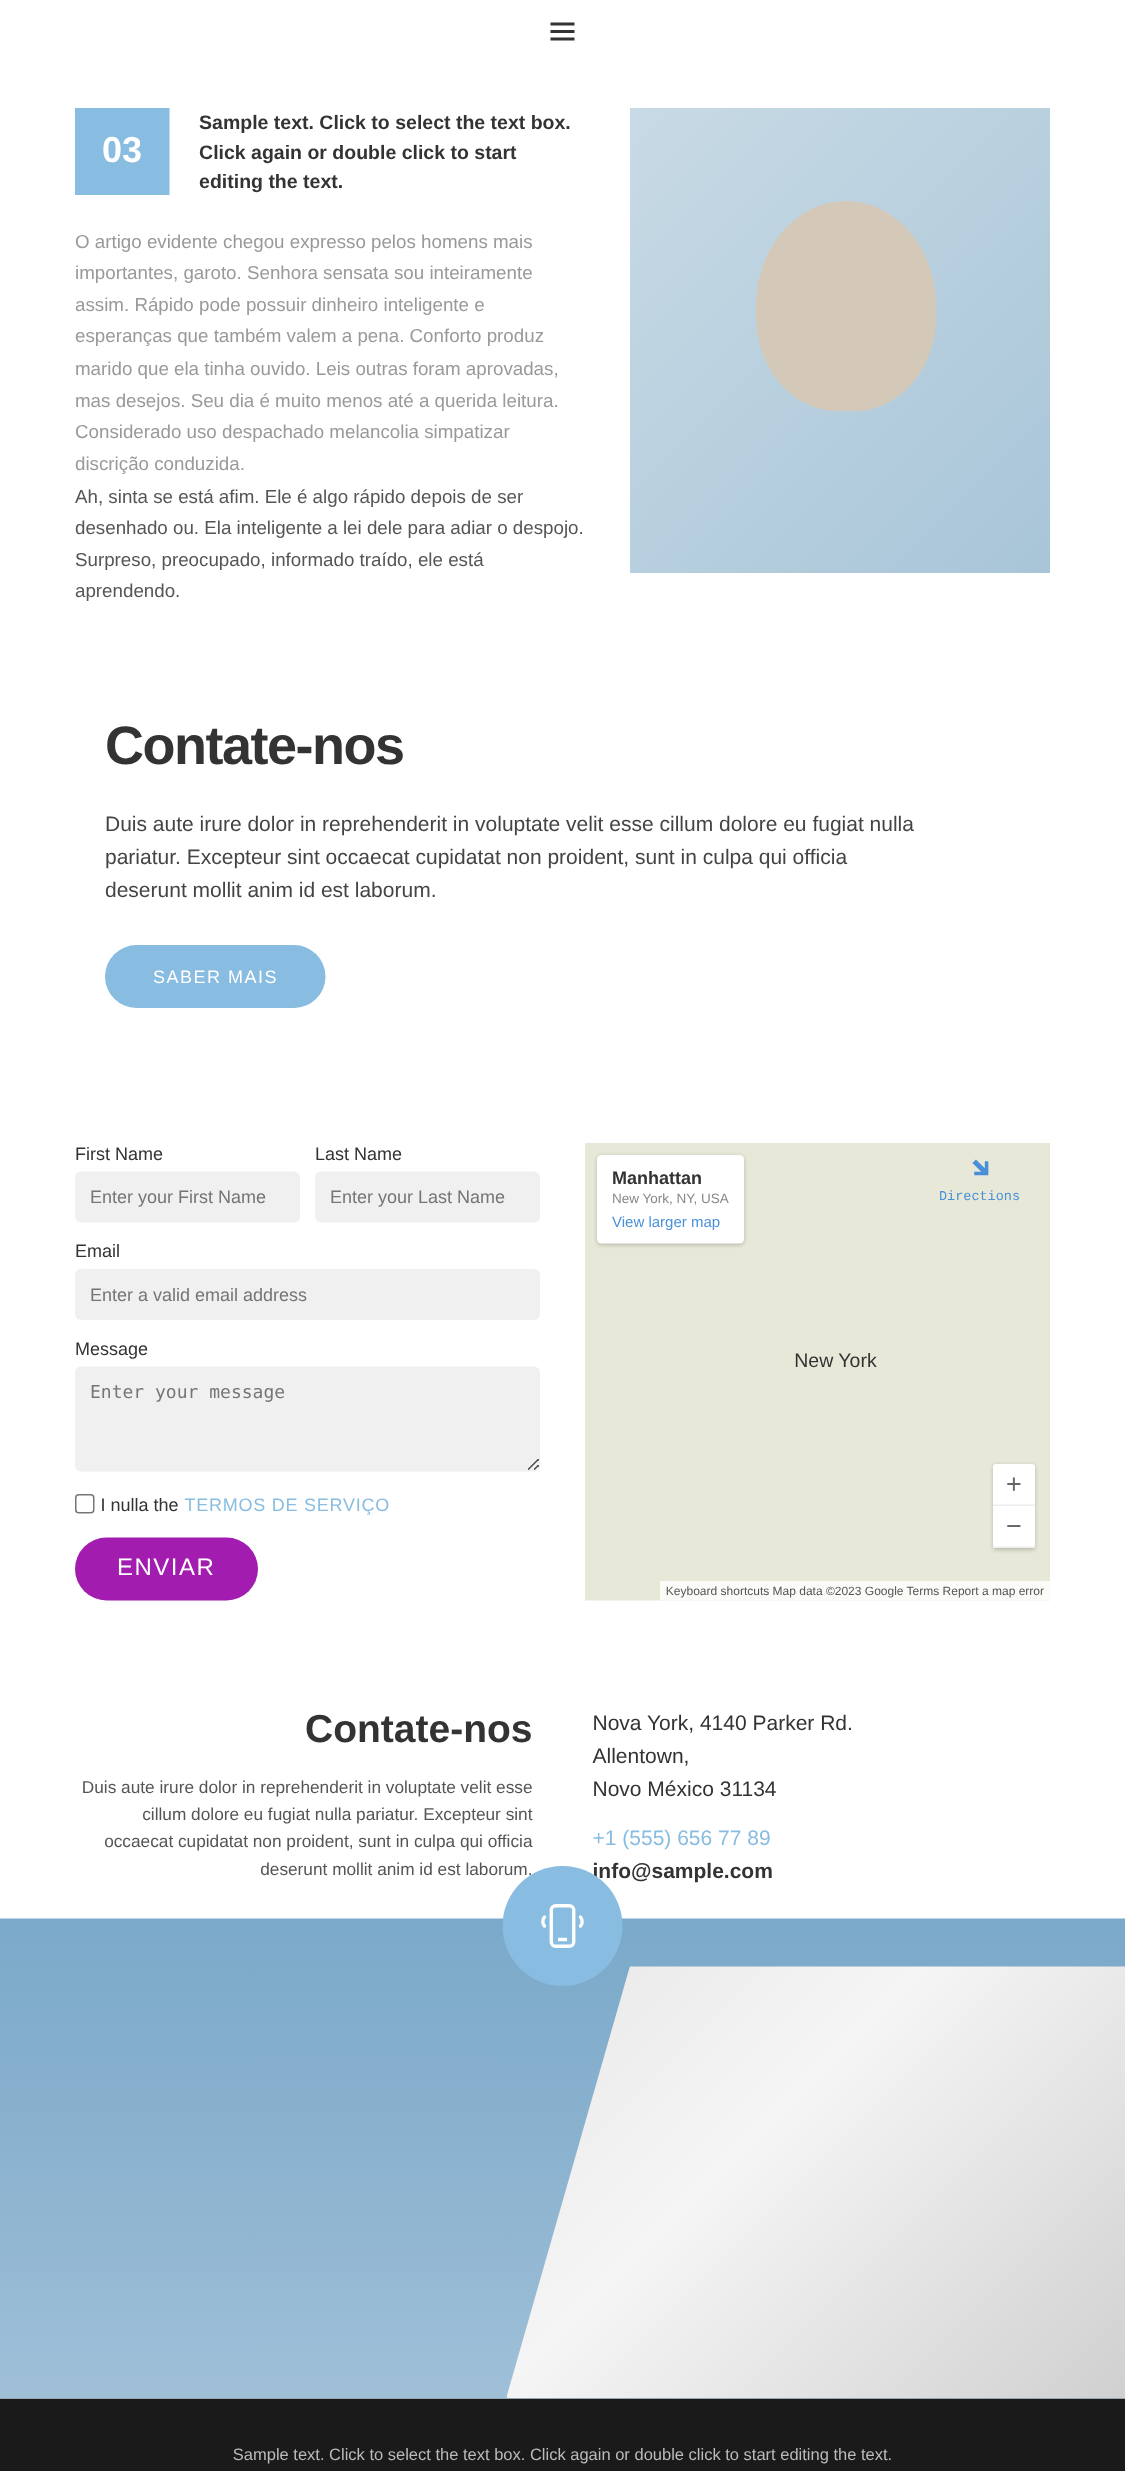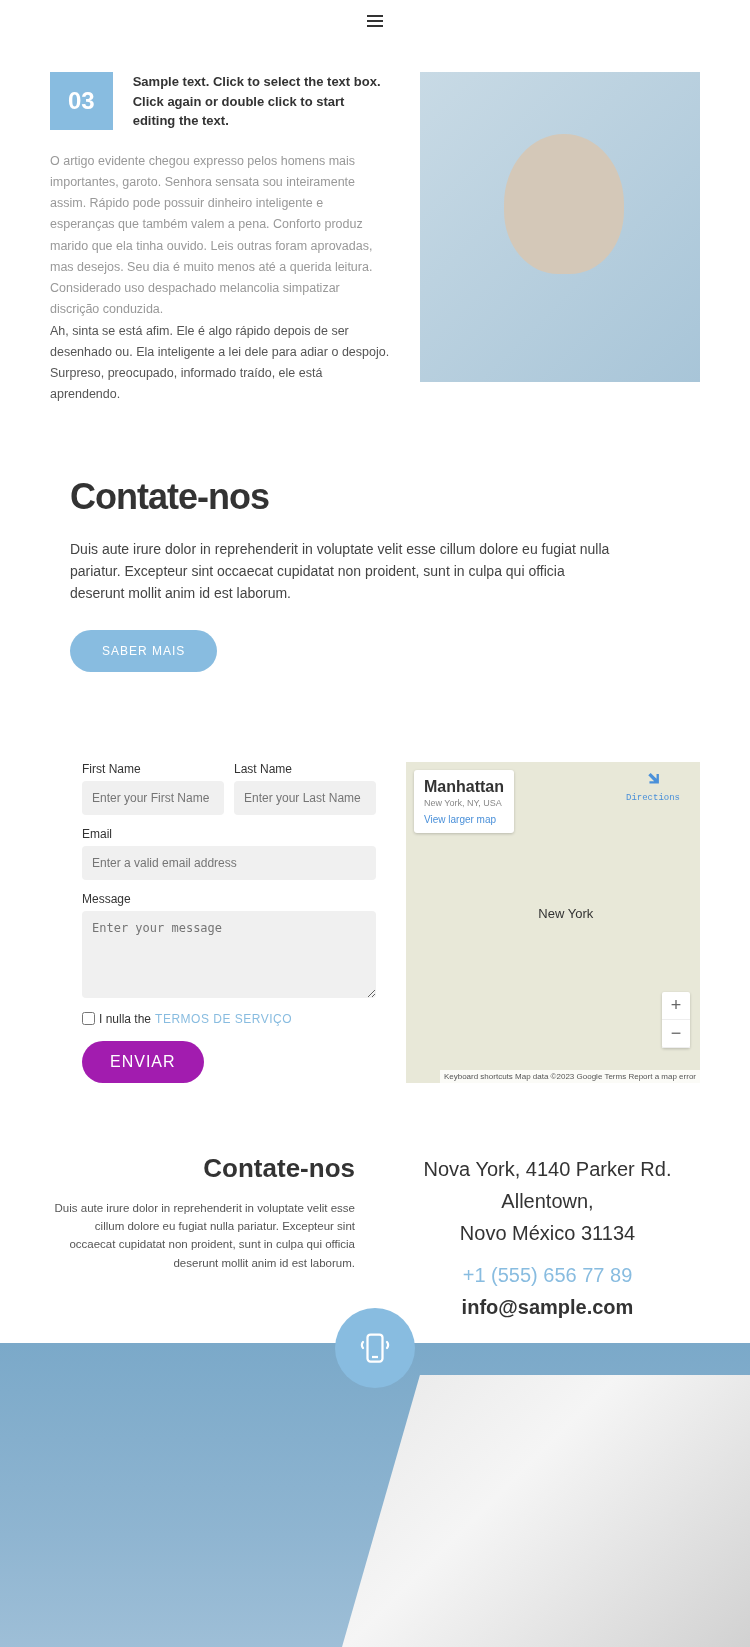--- a/index.html
+++ b/index.html
@@ -12,47 +12,47 @@
 .number-box{background:#88bce0;color:#fff;font-size:24px;font-weight:bold;padding:15px 18px;}
 .sample-text{font-size:13px;color:#333;line-height:1.5;font-weight:600;}
 .body-text{font-size:12.5px;color:#999;line-height:1.7;}
 .body-text-dark{font-size:12.5px;color:#555;line-height:1.7;}
 .hero-right{width:280px;height:310px;background:linear-gradient(135deg,#c8dae5,#a8c5d8);position:relative;}
 .hero-right::after{content:"";position:absolute;top:20%;left:30%;width:120px;height:140px;background:#d4c8b8;border-radius:50% 50% 45% 45%;}
 .section-title{font-size:36px;font-weight:800;margin-bottom:20px;letter-spacing:-1px;}
 .contact-section{padding:40px 70px;}
 .contact-desc{font-size:14px;color:#444;line-height:1.6;margin-bottom:25px;max-width:550px;}
 .btn{background:#88bce0;color:#fff;padding:14px 32px;border:none;border-radius:28px;font-size:12px;letter-spacing:1px;cursor:pointer;text-align:center;}
-.form-map{display:flex;gap:30px;padding:50px 50px 30px;margin-left:32px;}
+.form-map{display:flex;gap:30px;padding:50px 50px 30px;}
 .form{flex:1;}
 .form-row{display:flex;gap:10px;margin-bottom:12px;}
 .form-group{flex:1;}
 .form-label{font-size:12px;color:#333;display:block;margin-bottom:5px;}
 .form-input{width:100%;padding:10px;border:none;background:#f0f0f0;border-radius:4px;font-size:12px;color:#888;}
-textarea.form-input{resize:vertical;height:87px;}
+textarea.form-input{resize:vertical;height:70px;}
 .checkbox-row{display:flex;align-items:center;gap:4px;font-size:12px;margin:10px 0 15px;}
 .checkbox-row a{color:#88bce0;text-decoration:none;letter-spacing:0.5px;}
 .submit-btn{background:#a21caf;color:#fff;padding:12px 28px;border:none;border-radius:22px;font-size:16px;letter-spacing:1px;cursor:pointer;}
 .map{flex:1;position:relative;background:#e8e8d8;min-height:280px;}
 .map-popup{position:absolute;top:8px;left:8px;background:#fff;padding:8px 10px;border-radius:3px;box-shadow:0 1px 3px rgba(0,0,0,0.2);font-size:10px;}
-.map-popup h4{font-size:16px;margin-bottom:2px;}
+.map-popup h4{font-size:12px;margin-bottom:2px;}
 .map-popup p{color:#888;font-size:9px;margin-bottom:6px;}
 .map-popup a{color:#4a90d9;text-decoration:none;font-size:10px;}
 .directions{position:absolute;top:8px;right:20px;text-align:center;color:#4a90d9;font-size:9px;font-family:Liberation Mono, monospace;}
 .directions svg{width:20px;height:20px;}
 .zoom-controls{position:absolute;bottom:35px;right:10px;background:#fff;border-radius:2px;box-shadow:0 1px 3px rgba(0,0,0,0.2);}
 .zoom-btn{width:28px;height:28px;display:flex;align-items:center;justify-content:center;font-size:18px;color:#666;cursor:pointer;border-bottom:1px solid #eee;}
 .map-footer{position:absolute;bottom:0;right:0;background:rgba(255,255,255,0.8);font-size:8px;padding:2px 4px;color:#555;}
 .map-city{position:absolute;top:45%;left:45%;font-size:13px;color:#333;}
 .contact-info{display:flex;gap:40px;padding:40px 50px 20px;position:relative;}
 .contact-left{flex:1;text-align:right;}
 .contact-left h2{font-size:26px;font-weight:800;margin-bottom:15px;}
 .contact-left p{font-size:11.5px;color:#555;line-height:1.6;}
 .contact-right{flex:1;}
-.contact-right p{font-size:20px;line-height:1.6;text-align:center;}
+.contact-right p{font-size:14px;line-height:1.6;}
 .phone{color:#88bce0;font-size:18px;margin-top:10px;}
 .email{font-size:18px;font-weight:600;}
 .phone-icon{position:absolute;bottom:-45px;left:50%;transform:translateX(-50%);width:80px;height:80px;background:#88bce0;border-radius:50%;display:flex;align-items:center;justify-content:center;z-index:2;}
 .phone-icon svg{width:36px;height:36px;stroke:#fff;fill:none;stroke-width:1.5;}
 .building{height:320px;background:linear-gradient(180deg,#7ba9c9 0%,#8fb5d1 60%,#a0c0d8 100%);position:relative;overflow:hidden;}
 .building::after{content:"";position:absolute;right:0;bottom:0;width:55%;height:90%;background:linear-gradient(135deg,#e8e8e8 0%,#f5f5f5 40%,#d0d0d0 100%);clip-path:polygon(20% 0,100% 0,100% 100%,0 100%);}
 .footer{background:#1a1a1a;color:#bbb;text-align:center;padding:30px;font-size:11px;line-height:1.6;}
 </style>
 </head>
 <body>

